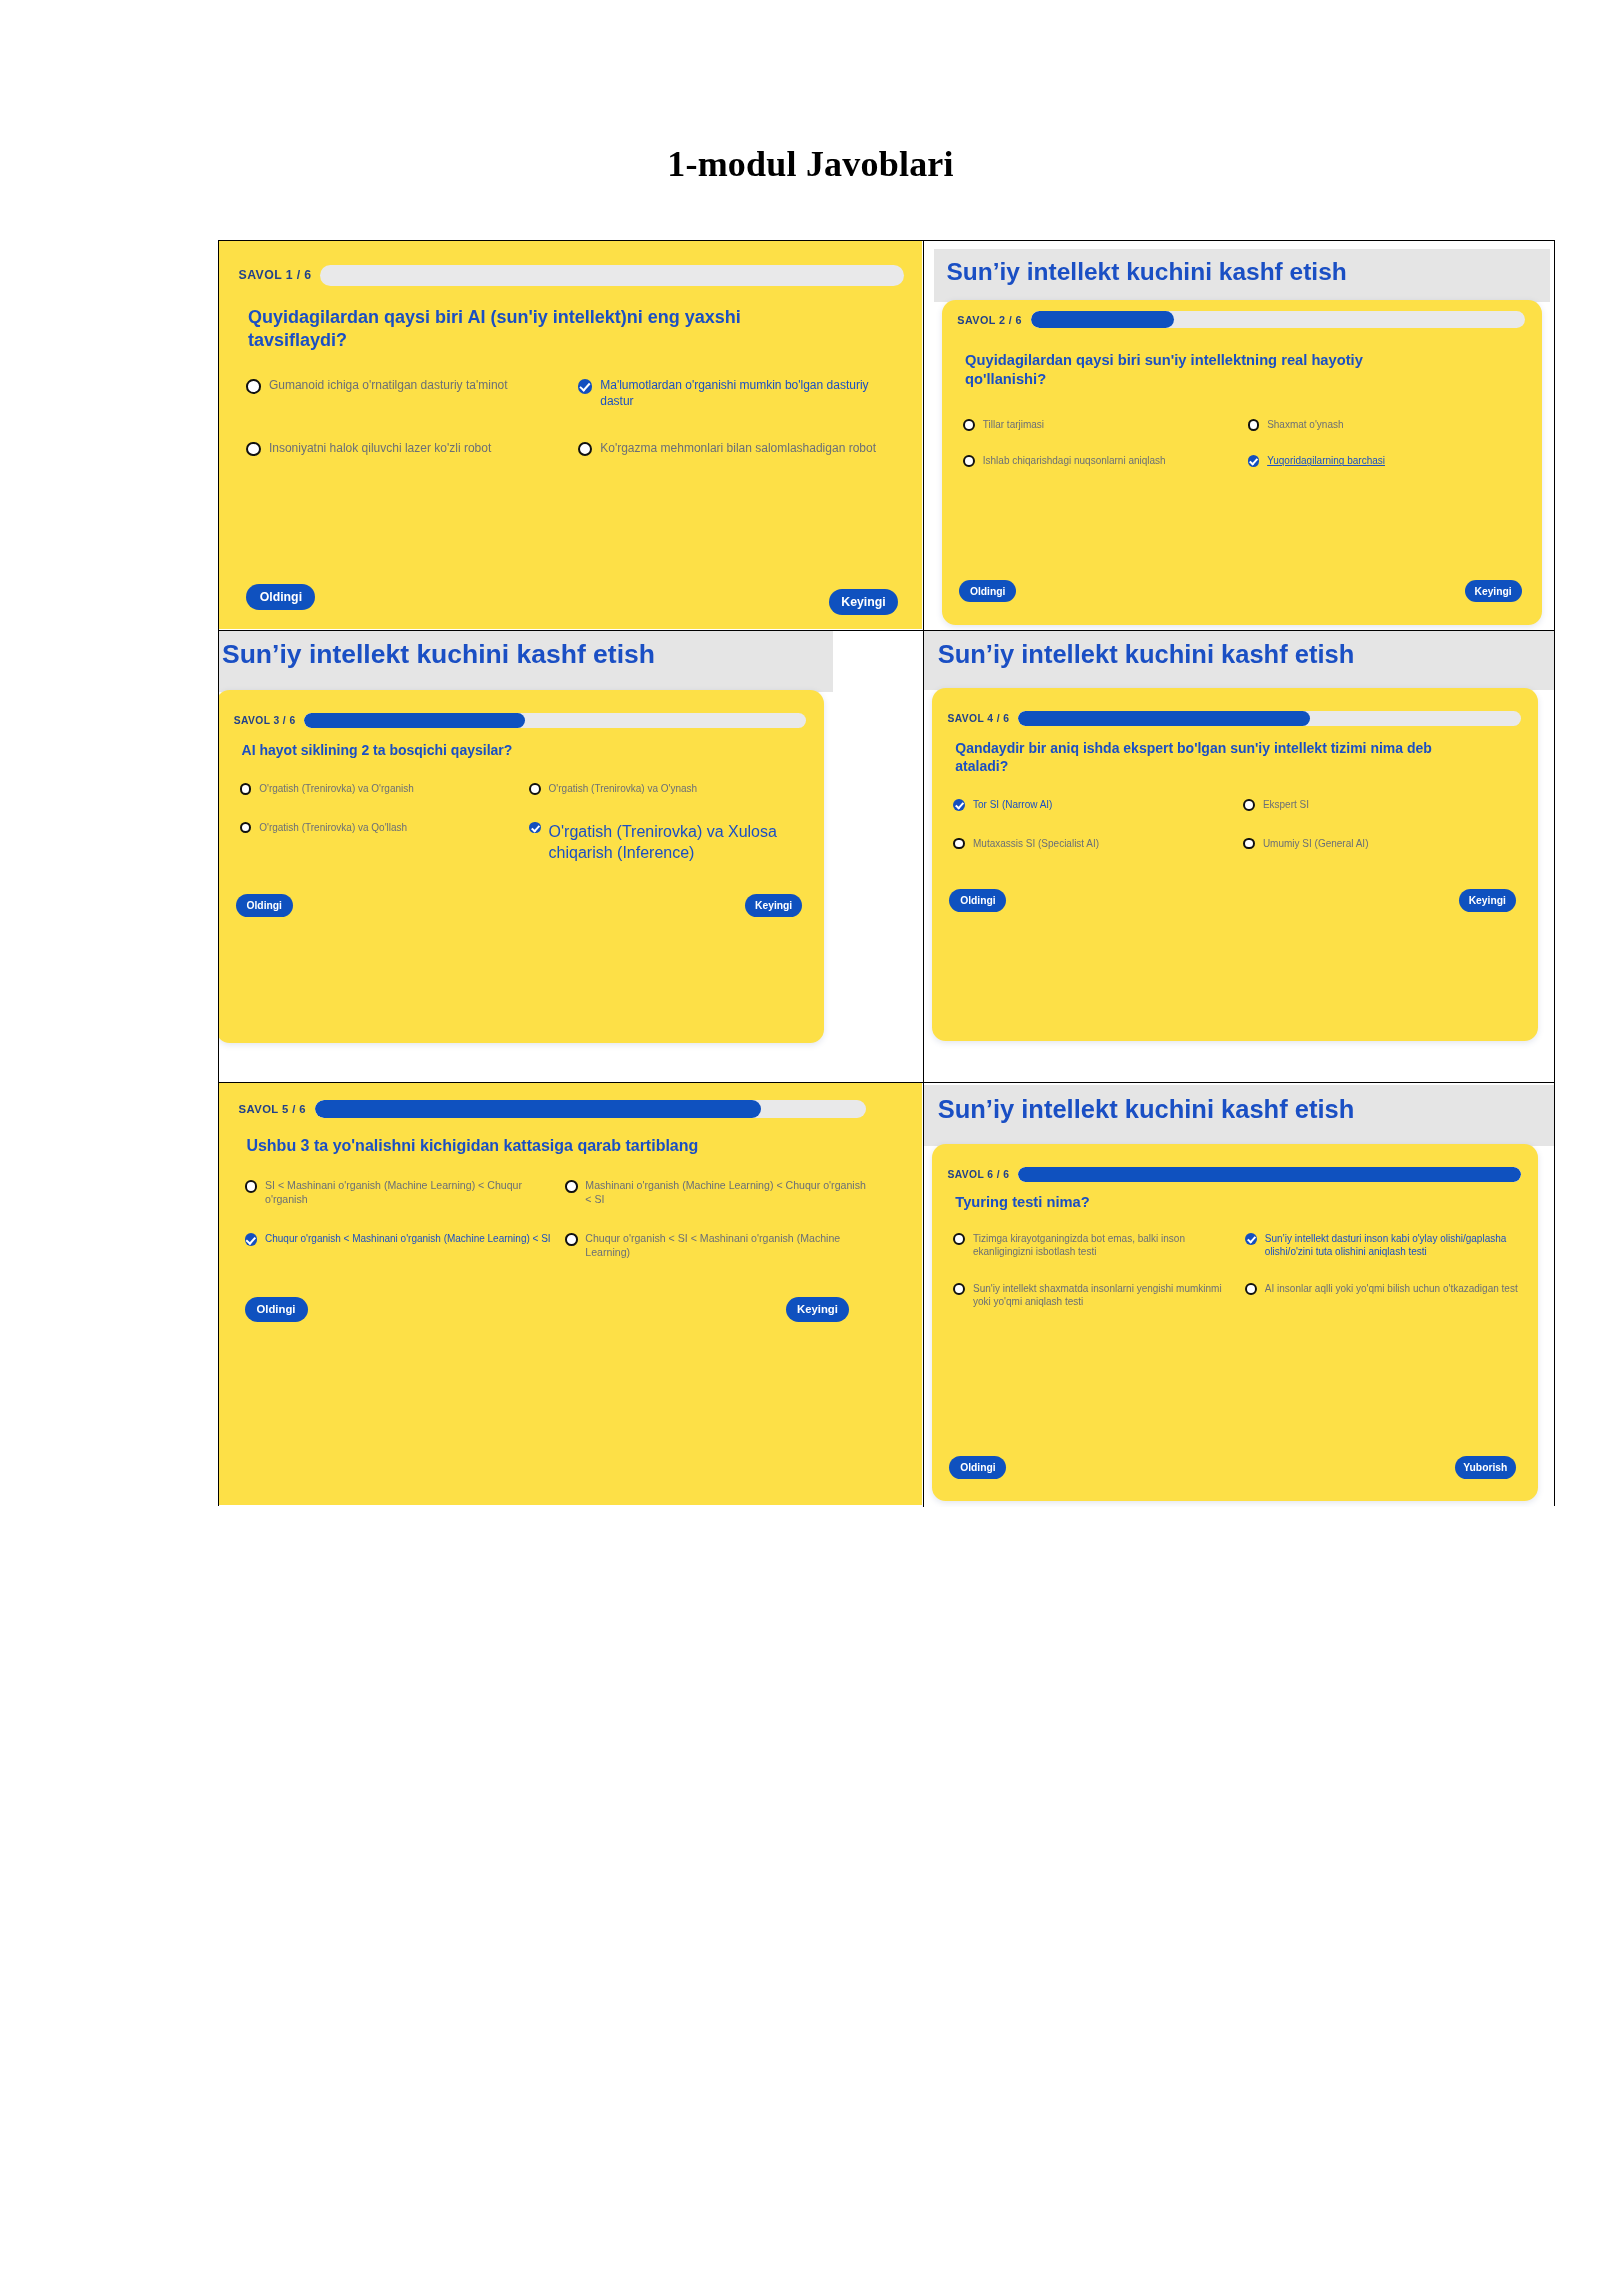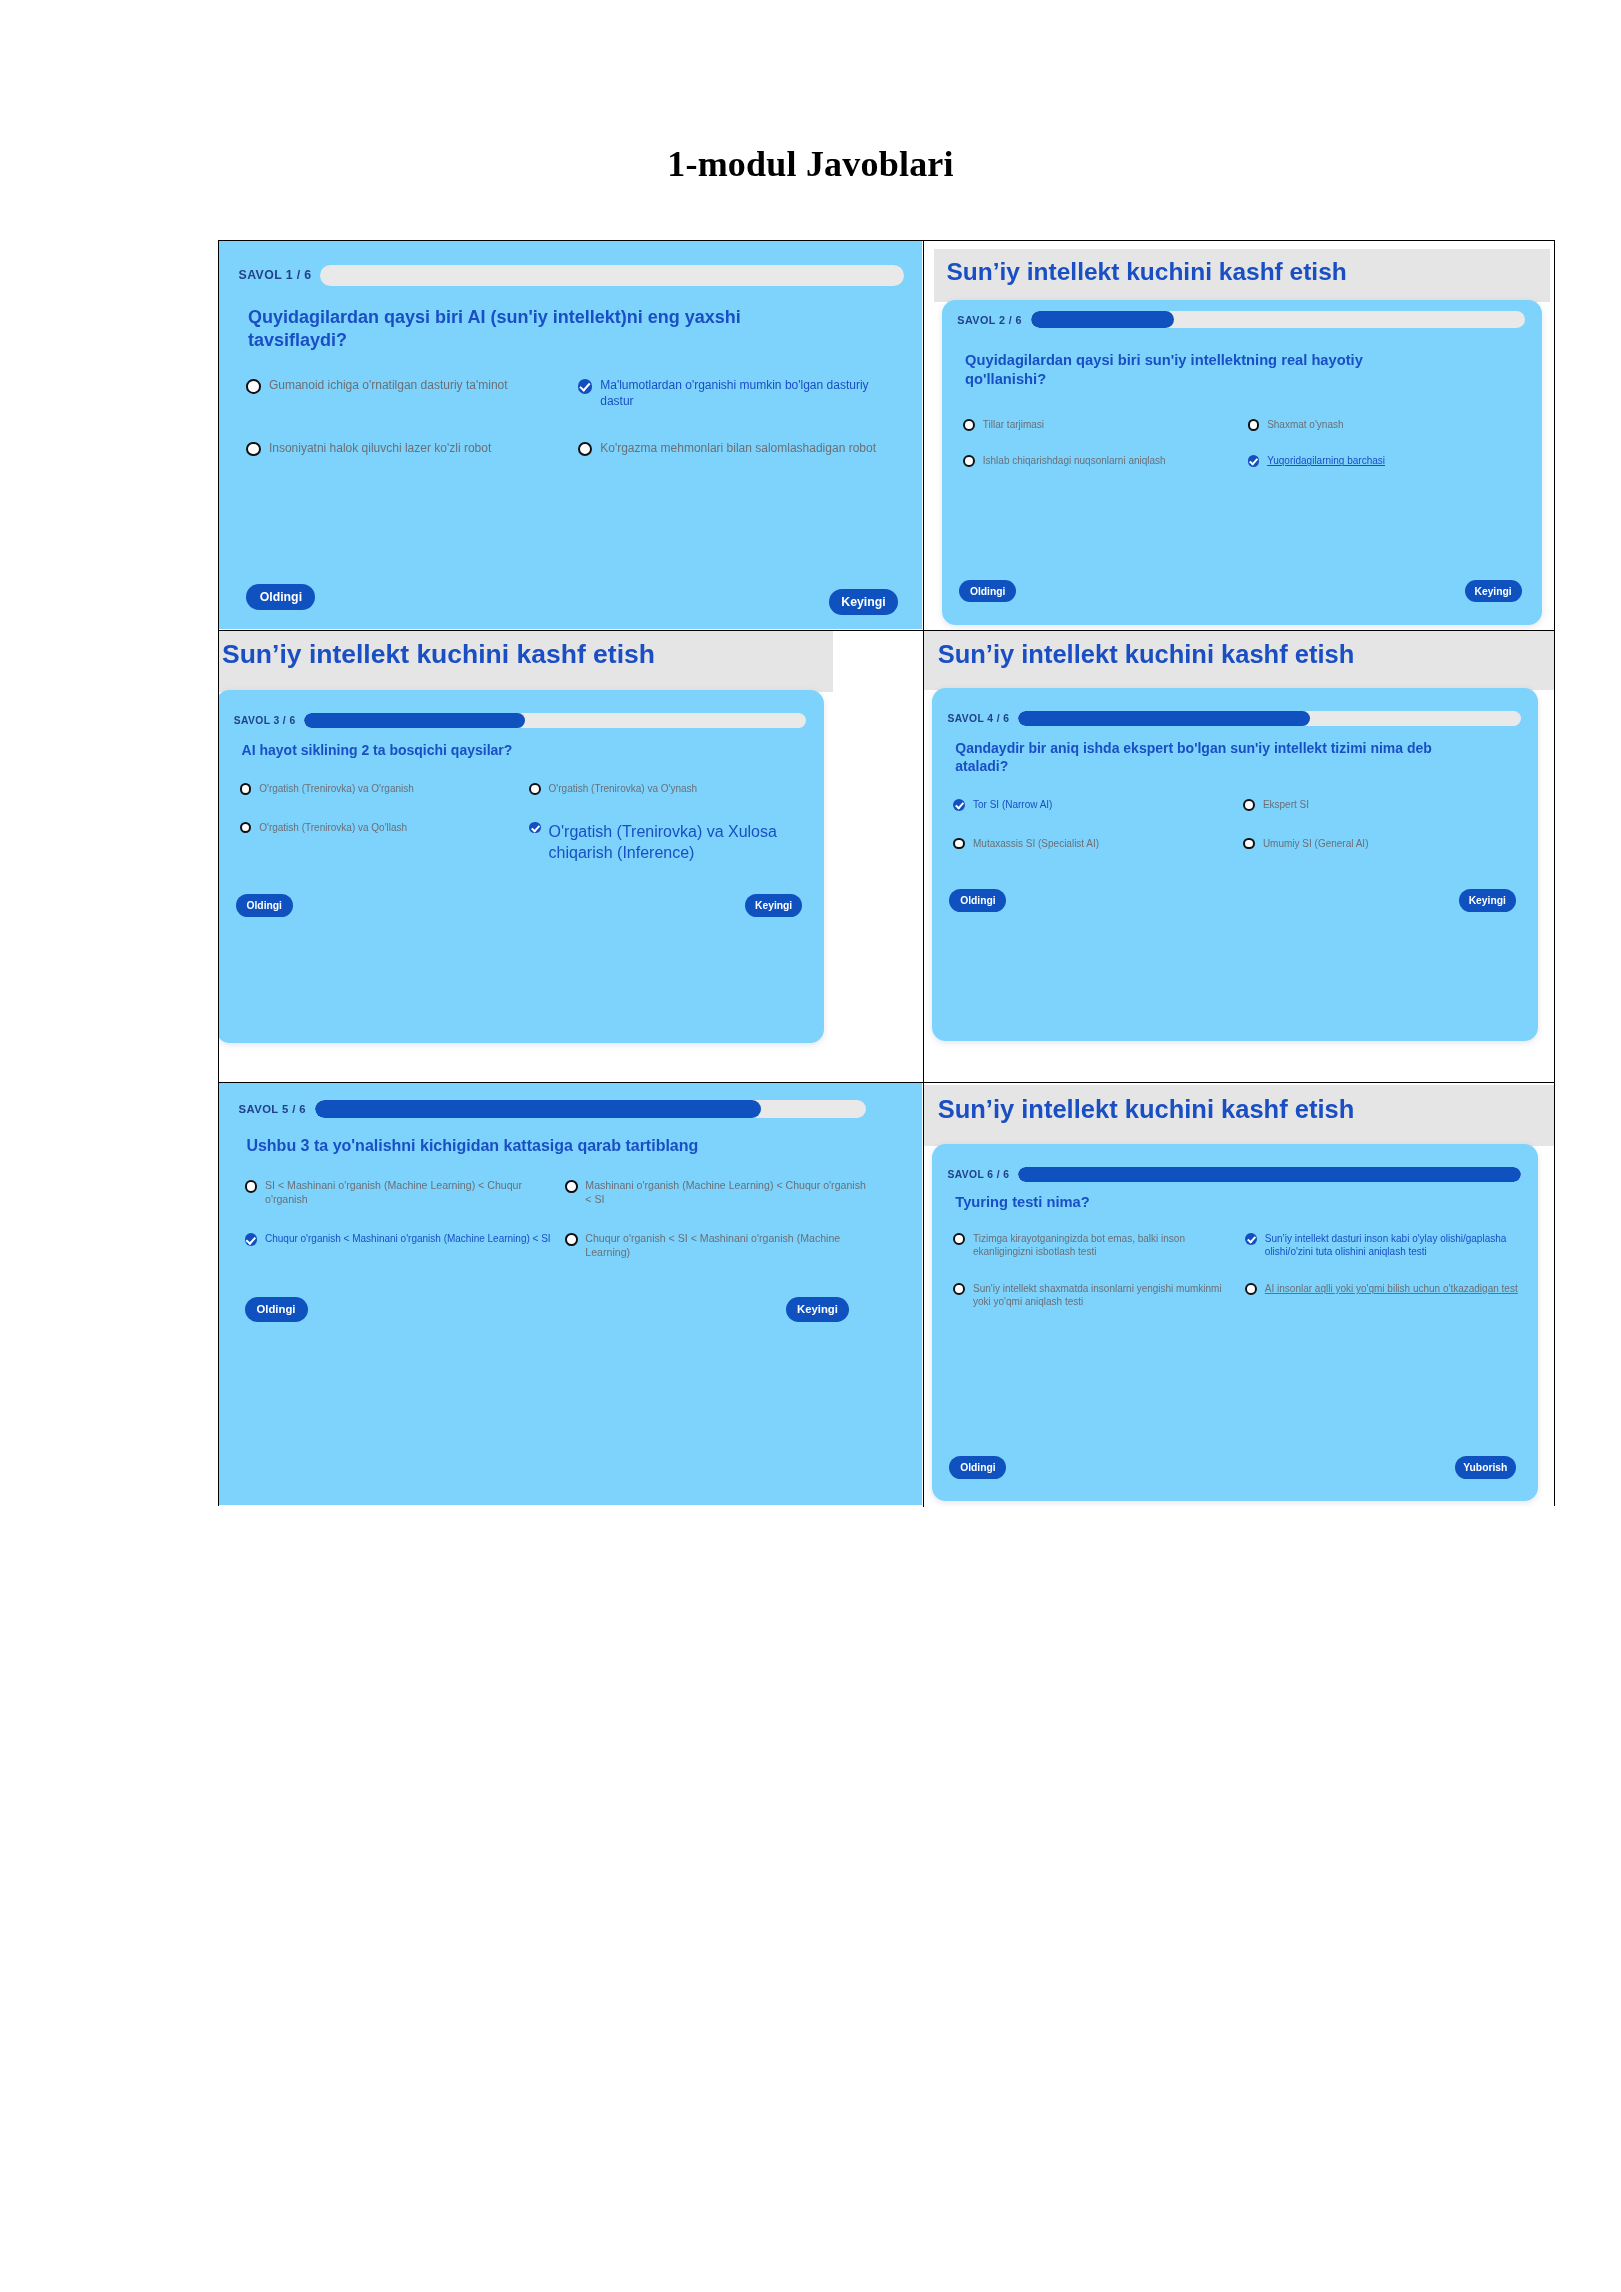--- a/index.html
+++ b/index.html
@@ -49,21 +49,21 @@
     background:#ffffff;
   }
   .shot-head{
     background:#e5e5e5;
     color:#1a4fc4;
     font-weight:bold;
     line-height:1.05;
     white-space:nowrap;
   }
   .card{
-    background:#7dd3fc;
+    background:#fde047;
     border-radius:13.7px;
     box-shadow:0 2px 6.9px rgba(40,60,120,.13);
     position:relative;
     box-sizing:border-box;
   }
   .card.flat{ box-shadow:none; border-radius:0; }
 
   .prog-row{ display:flex; align-items:center; gap:8.8px; }
   .prog-label{
     color:#21418a;
@@ -367,21 +367,21 @@
           <div class="opt sel">
             <span class="mark checked" style="width:11.8px;height:11.8px;margin-top:1px;"></span>
             <span class="opt-label" style="font-size:10px;">Sun’iy intellekt dasturi inson kabi o'ylay olishi/gaplasha olishi/o'zini tuta olishini aniqlash testi</span>
           </div>
           <div class="opt">
             <span class="mark empty" style="width:11.8px;height:11.8px;margin-top:1px;"></span>
             <span class="opt-label" style="font-size:10px;">Sun'iy intellekt shaxmatda insonlarni yengishi mumkinmi yoki yo'qmi aniqlash testi</span>
           </div>
           <div class="opt">
             <span class="mark empty" style="width:11.8px;height:11.8px;margin-top:1px;"></span>
-            <span class="opt-label" style="font-size:10px;text-decoration:underline;">AI insonlar aqlli yoki yo'qmi bilish uchun o'tkazadigan test</span>
+            <span class="opt-label" style="font-size:10px;">AI insonlar aqlli yoki yo'qmi bilish uchun o'tkazadigan test</span>
           </div>
         </div>
 
         <div class="btn" style="left:17.6px; top:312px; width:57px; height:22.5px; font-size:10.3px;">Oldingi</div>
         <div class="btn" style="left:523px; top:312px; width:61px; height:22.5px; font-size:10.3px;">Yuborish</div>
       </div>
     </div>
   </div>
 
 </div>

